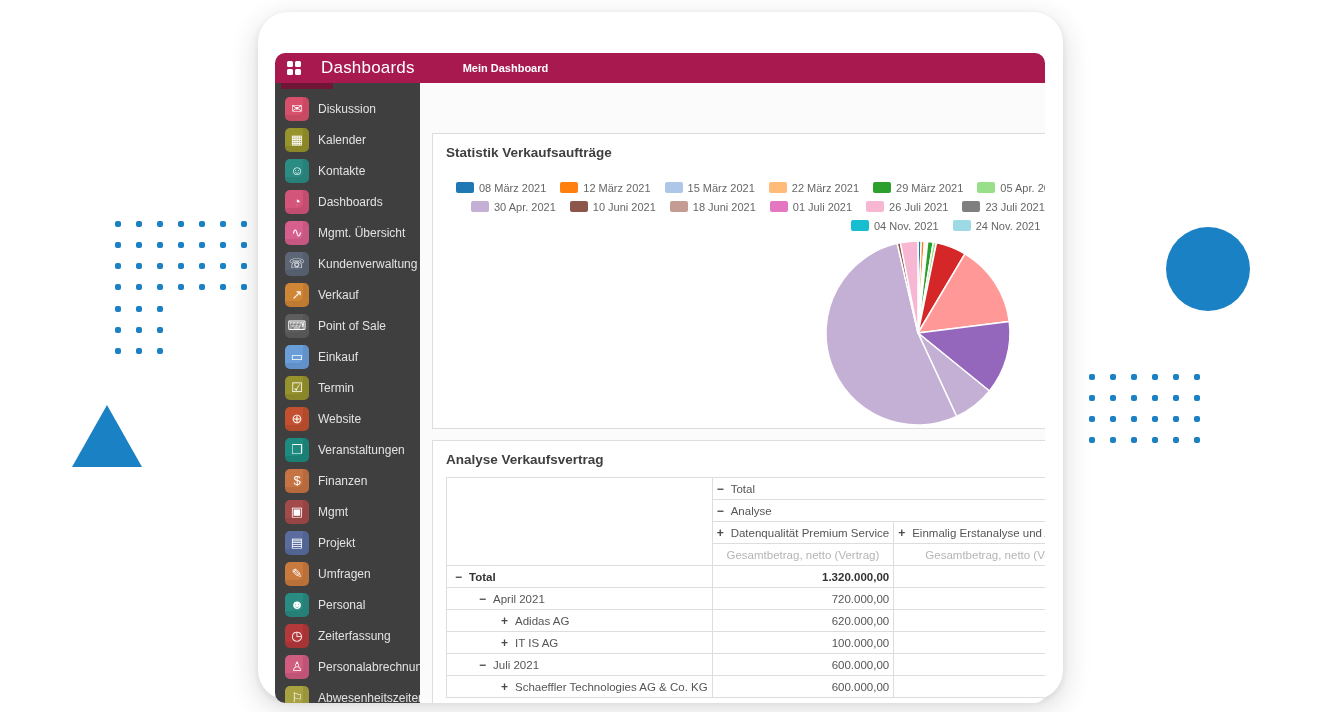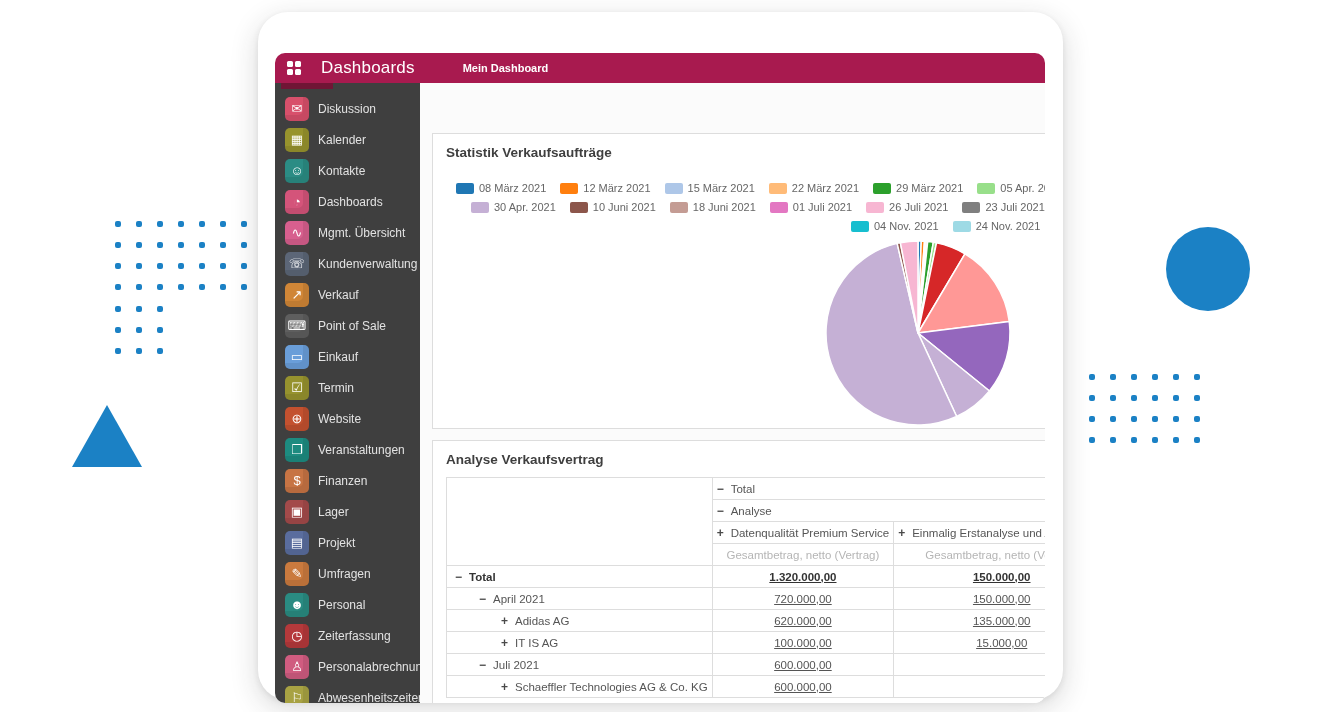--- a/index.html
+++ b/index.html
@@ -48,34 +48,34 @@
   
   .content { flex:1; position:relative; background:#fbfbfb; }
   .card { position:absolute; left:12px; width:970px; background:#fff; border:1px solid #ddd; }
   .card-chart { top:50px; height:296px; }
   .card-table { top:357px; height:300px; }
   .card-title { font-size:13.5px; font-weight:bold; color:#3f3f3f; padding:11px 0 0 13px; }
 
   
   .legend { position:absolute; left:0; top:44px; width:100%; }
   .legend-row { display:flex; align-items:center; height:19px; }
-  .legend-item { display:flex; align-items:flex-end; margin-right:14px; cursor:pointer; }
+  .legend-item { display:flex; align-items:flex-start; margin-right:14px; cursor:pointer; }
   .legend-swatch { width:18px; height:11px; border-radius:2px; margin-right:5px; flex:none; }
   .legend-label { font-size:11px; color:#666; white-space:nowrap; }
 
   .pie-wrap { position:absolute; left:390px; top:104px; width:190px; height:190px; }
 
   
   .pivot { position:absolute; left:13px; top:36px; border-collapse:collapse; table-layout:fixed; }
   .pivot td { border:1px solid #ddd; font-size:11.5px; color:#555; height:22px;
       padding:2px 4px; background:#fff; }
   .pivot .empty-cell { width:243px; }
   .pivot .grp { text-align:left; white-space:nowrap; overflow:visible; cursor:pointer; }
   .pivot .measure { color:#b5b5b5; text-align:center; white-space:nowrap; }
-  .pivot .num { text-align:center; white-space:nowrap;text-decoration:underline; }
+  .pivot .num { text-align:right; white-space:nowrap; }
   .pivot .bold td { font-weight:bold; color:#333; }
   .pivot .lbl { white-space:nowrap; cursor:pointer; }
   .sign { font-weight:bold; font-size:12px; color:#4a4a4a; margin-right:7px; display:inline-block; }
   .lvl0 { padding-left:8px !important; }
   .lvl1 { padding-left:32px !important; }
   .lvl2 { padding-left:54px !important; }
 </style>
 </head>
 <body>
 
@@ -216,21 +216,21 @@
             <div class="sb-item">
               <span class="sb-icon" style="background: rgb(29, 139, 128);">❐</span>
               <span class="sb-label">Veranstaltungen</span>
             </div>
             <div class="sb-item">
               <span class="sb-icon" style="background: rgb(199, 116, 68);">$</span>
               <span class="sb-label">Finanzen</span>
             </div>
             <div class="sb-item">
               <span class="sb-icon" style="background: rgb(163, 74, 74);">▣</span>
-              <span class="sb-label">Lager</span>
+              <span class="sb-label">Mgmt</span>
             </div>
             <div class="sb-item">
               <span class="sb-icon" style="background: rgb(90, 109, 158);">▤</span>
               <span class="sb-label">Projekt</span>
             </div>
             <div class="sb-item">
               <span class="sb-icon" style="background: rgb(202, 122, 62);">✎</span>
               <span class="sb-label">Umfragen</span>
             </div>
             <div class="sb-item">

